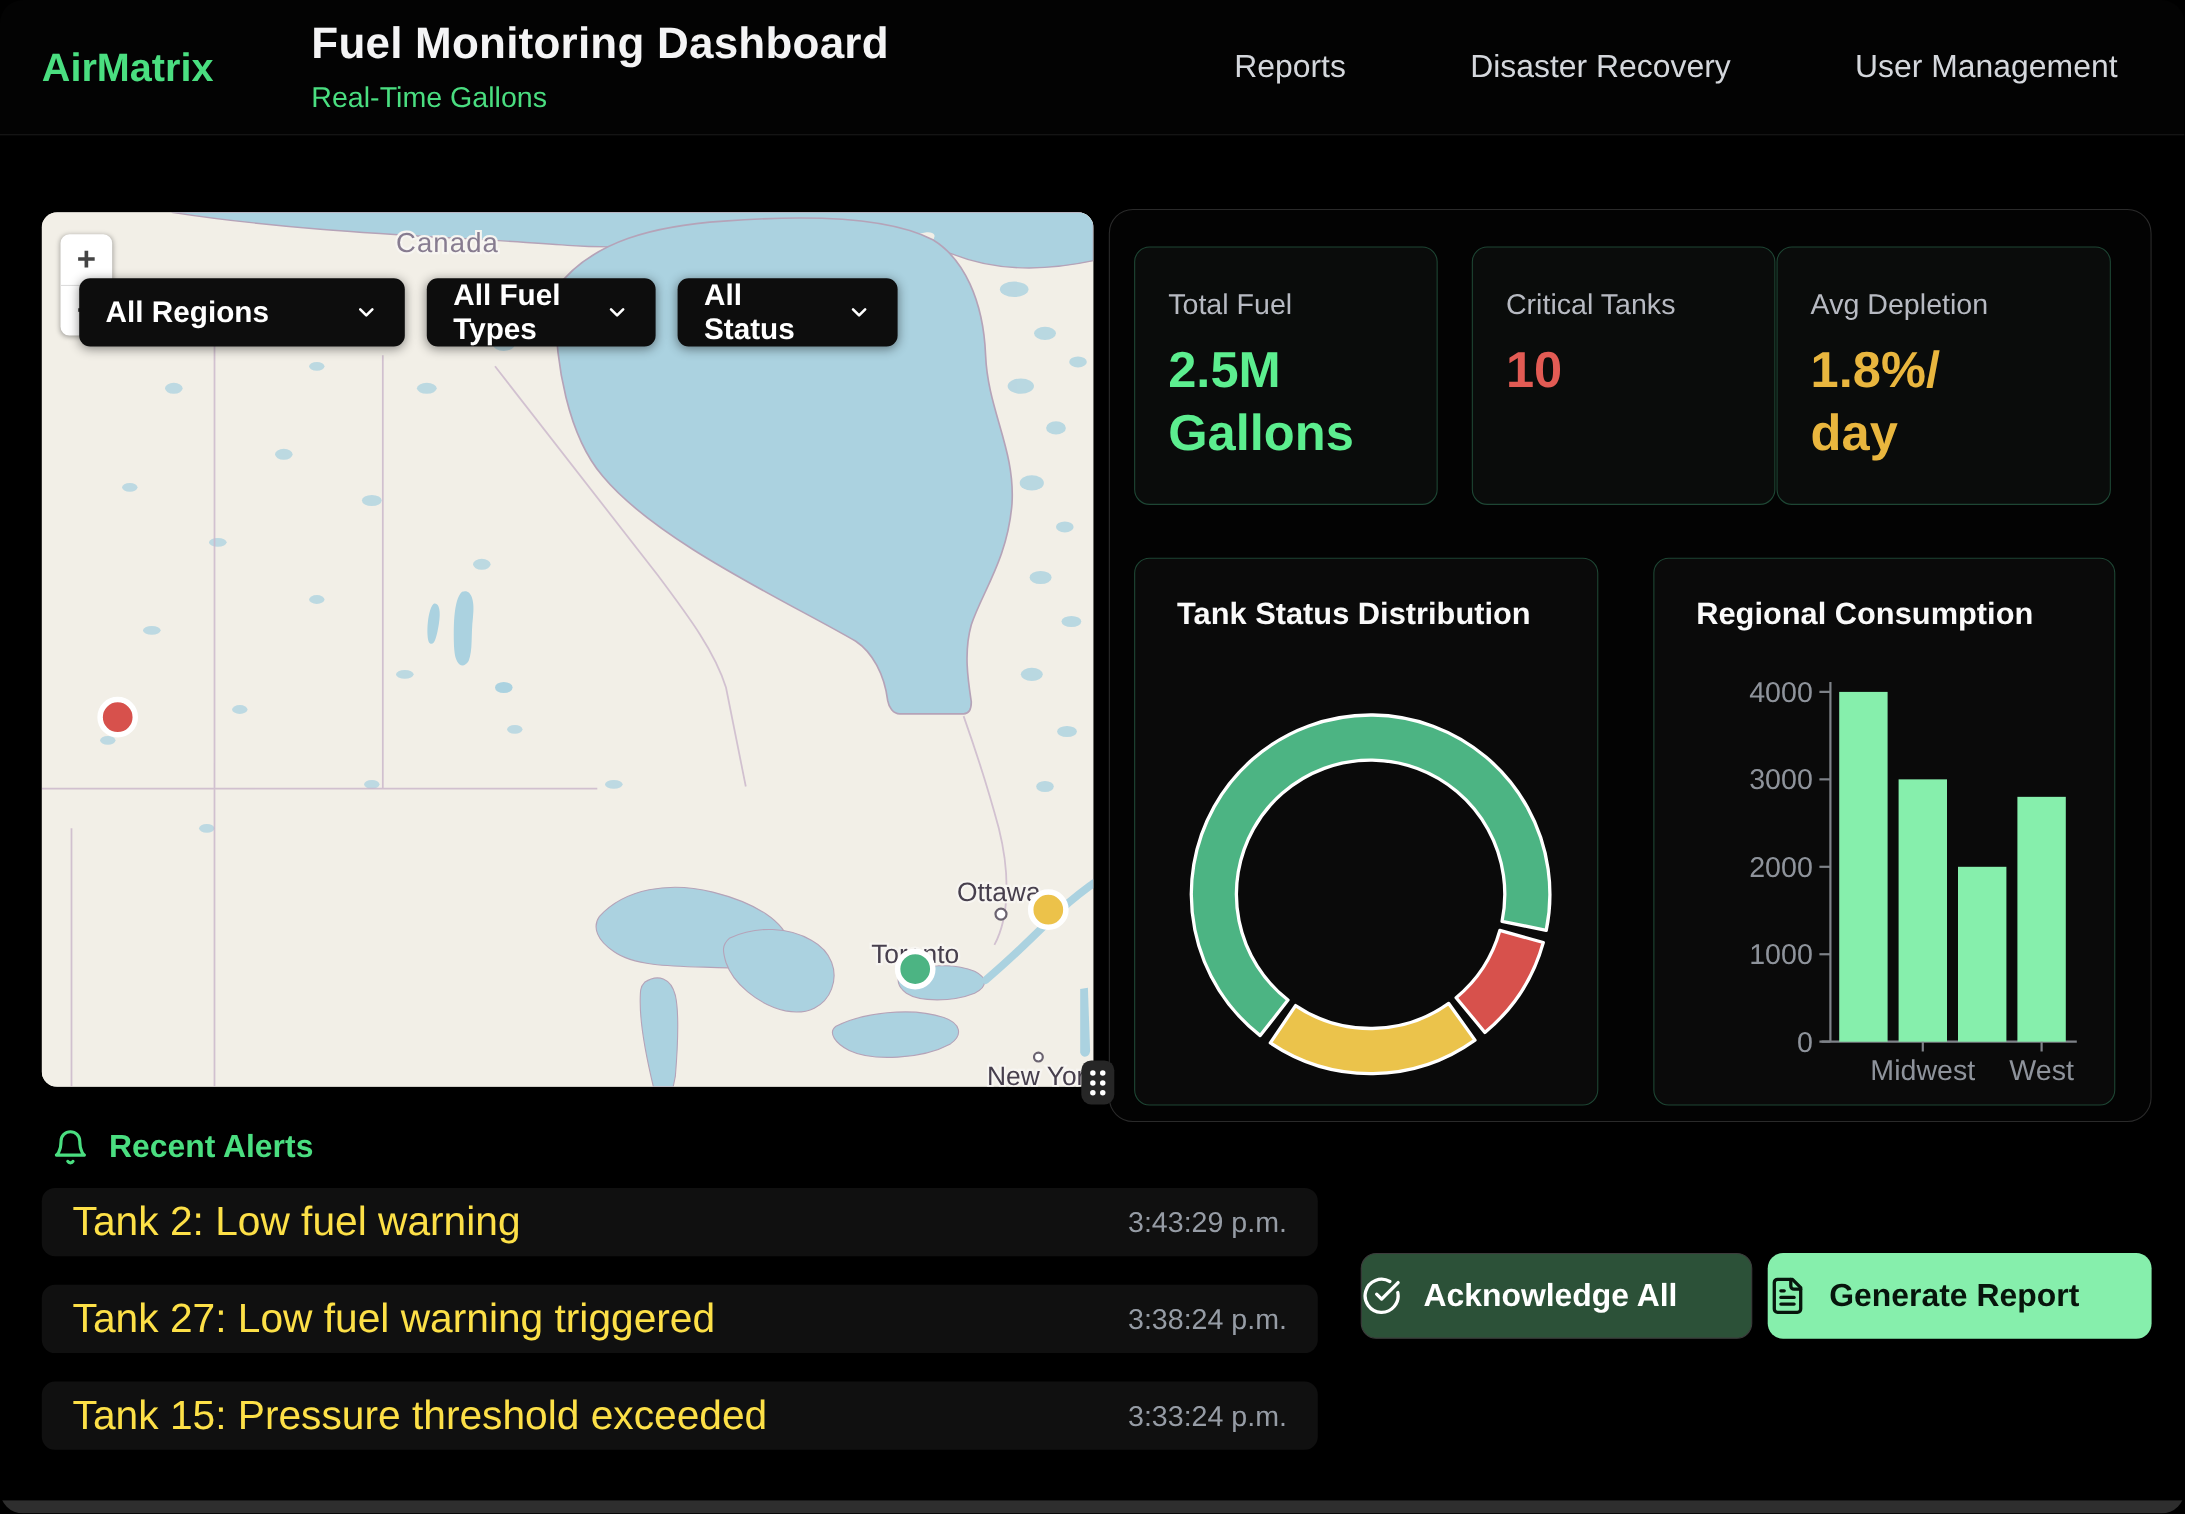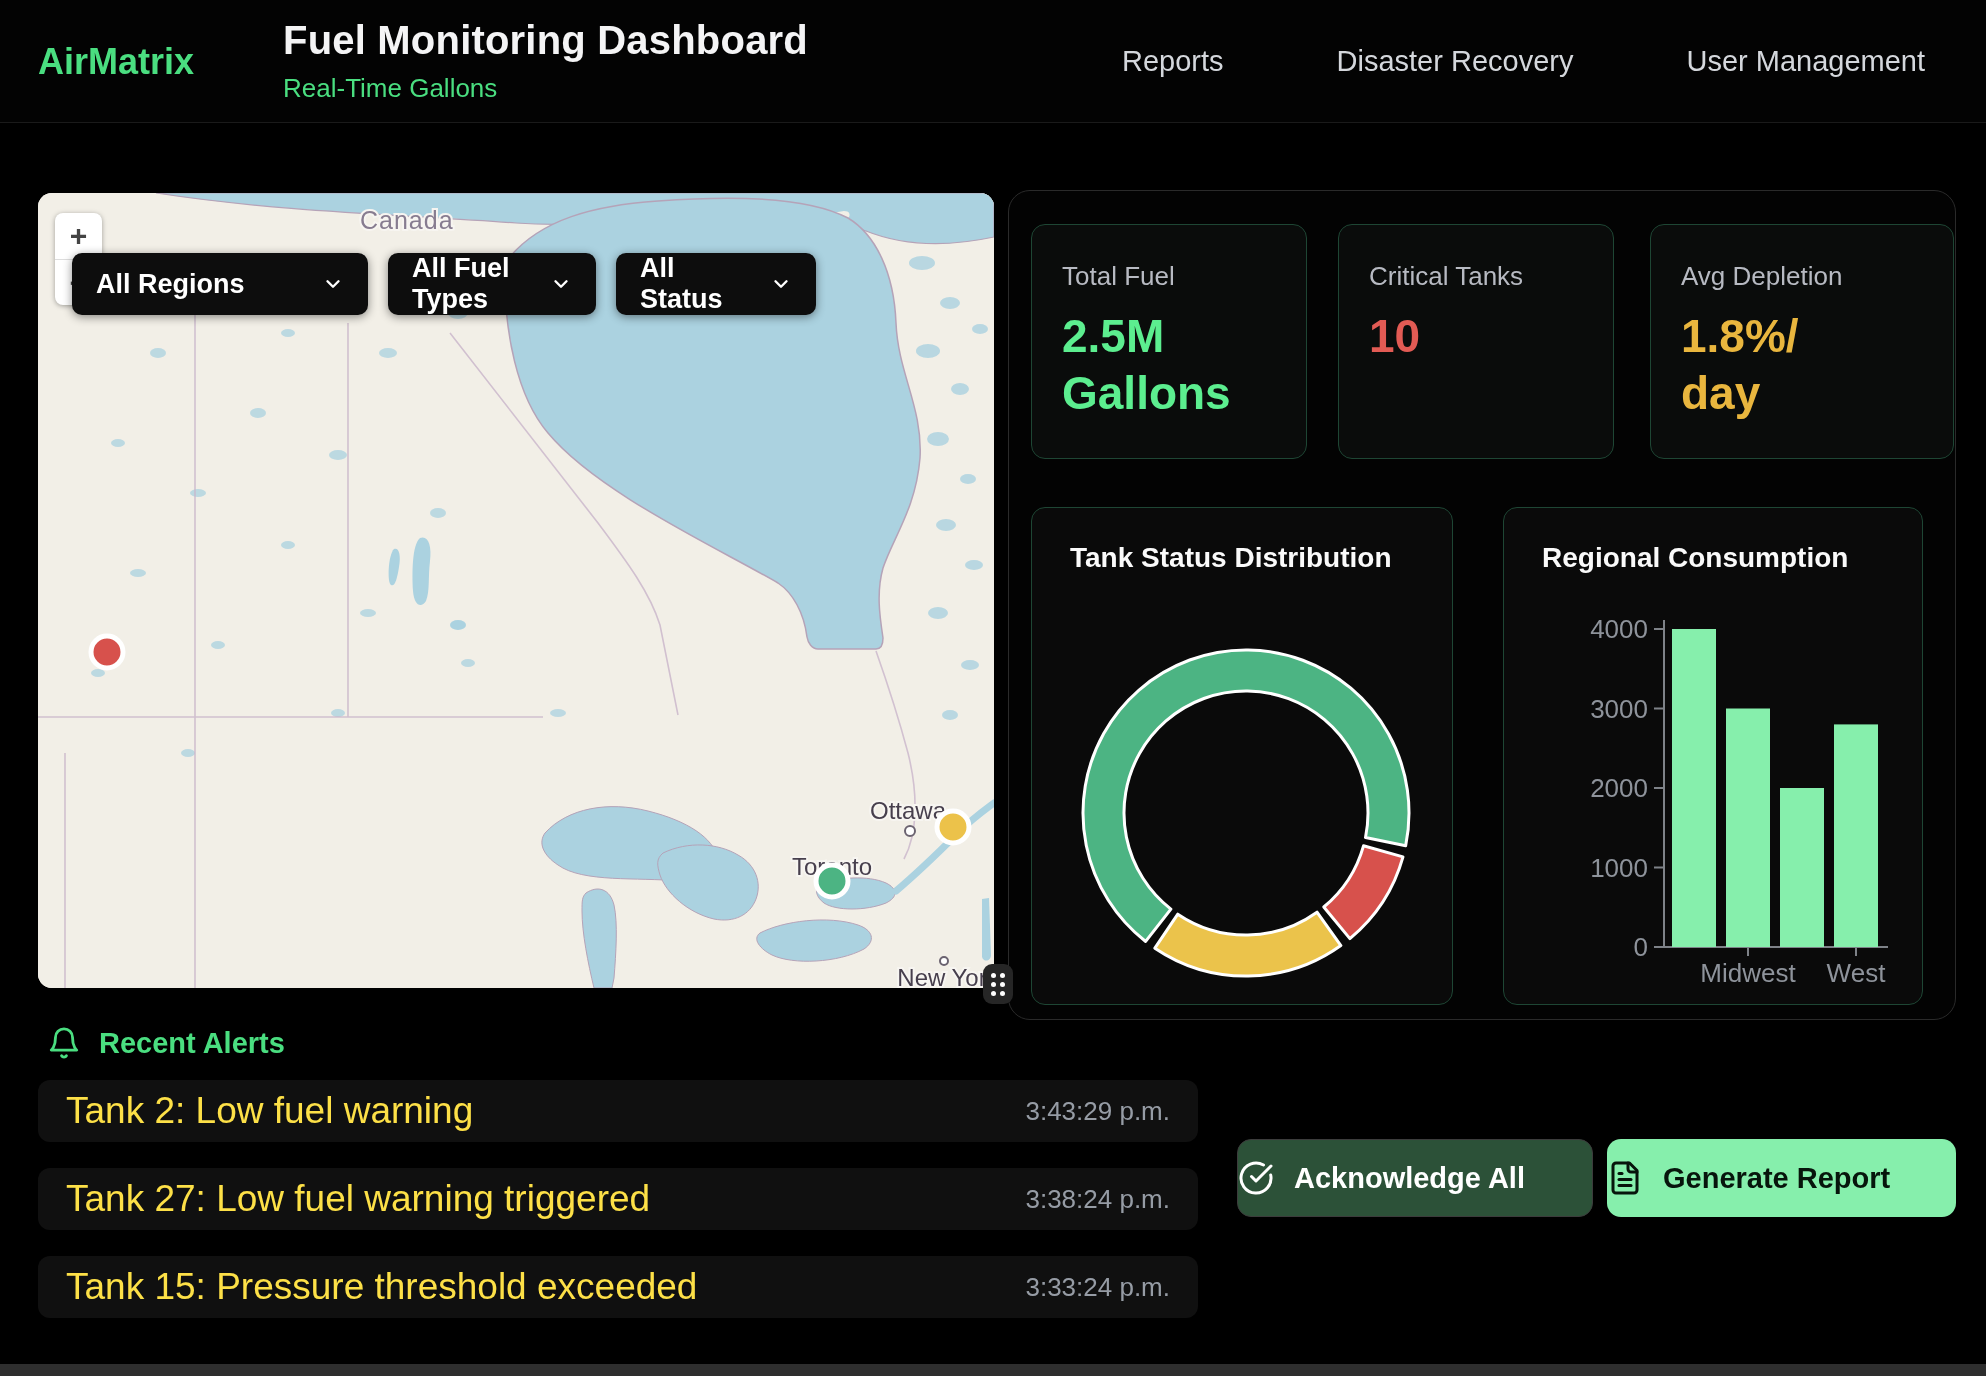--- a/index.html
+++ b/index.html
@@ -1,18 +1,18 @@
 <!DOCTYPE html>
 <html><head>
 <meta charset="utf-8">
 <style>
   * { margin:0; padding:0; box-sizing:border-box; }
   html,body { background:#000; }
   body { font-family:"Liberation Sans", sans-serif; }
-  #app { position:relative; width:1986px; height:1376px; background:#000; overflow:hidden; }
+  #app { position:relative; width:1986px; height:1376px; background:#000; overflow:hidden;border-radius:21px; }
 
   
   .header { position:absolute; left:0; top:0; width:1986px; height:123px; background:#030303; border-bottom:1px solid #1a1a1a; }
   .brand { position:absolute; left:38px; top:41px; font-size:36px; font-weight:bold; color:#4ade80; }
   .title-block { position:absolute; left:283px; top:18px; }
   .page-title { font-size:40px; font-weight:bold; color:#f4f4f5; letter-spacing:.2px; }
   .page-subtitle { margin-top:10px; font-size:26px; font-weight:500; color:#4ade80; }
   .nav { position:absolute; right:61px; top:0; height:123px; display:flex; align-items:center; gap:113px; }
   .nav-item { font-size:29px; color:#d4d7dc; cursor:pointer; white-space:nowrap; }
 
@@ -33,21 +33,21 @@
   .drag-handle { position:absolute; left:945px; top:771px; width:30px; height:40px; background:#262626; border-radius:9px;
                  display:grid; grid-template-columns:repeat(2,5px); grid-template-rows:repeat(3,5px); gap:4px;
                  place-content:center; z-index:3; cursor:grab; }
   .drag-handle i { width:5px; height:5px; border-radius:50%; background:#fff; }
 
   
   .right-panel { position:absolute; left:1008px; top:190px; width:948px; height:830px; border:1px solid #2a2a2a; border-radius:22px; background:#030303; }
   .stat-card { position:absolute; width:276px; height:235px; background:#0a0c0b; border:1px solid #1e4634; border-radius:14px; padding:36px 30px; }
   .stat-label { font-size:26px; font-weight:500; color:#b7bac2; }
   .stat-value { margin-top:16px; font-size:46px; font-weight:bold; line-height:1.24; }
-  .sc1 { left:22px; top:33px; } .sc2 { left:329px; top:33px; } .sc3 { left:641px; top:33px; width:304px; }
+  .sc1 { left:22px; top:33px; } .sc2 { left:329px; top:33px; } .sc3 { left:606px; top:33px; width:304px; }
   .v-green { color:#5cee8f; } .v-red { color:#e25b54; } .v-yellow { color:#e9b63e; }
 
   .chart-card { position:absolute; top:316px; height:498px; background:#0a0a0a; border:1px solid #1e4634; border-radius:14px; }
   .cc1 { left:22px; width:422px; } .cc2 { left:494px; width:420px; }
   .chart-title { position:absolute; left:38px; top:34px; font-size:28px; font-weight:bold; color:#fafafa; }
 
   
   .alerts-heading { position:absolute; left:47px; top:1026px; display:flex; align-items:center; gap:18px; }
   .alerts-heading .txt { font-size:29px; font-weight:bold; color:#4ade80; }
   .alert-row { position:absolute; left:38px; width:1160px; height:62px; background:#101010; border-radius:12px;

